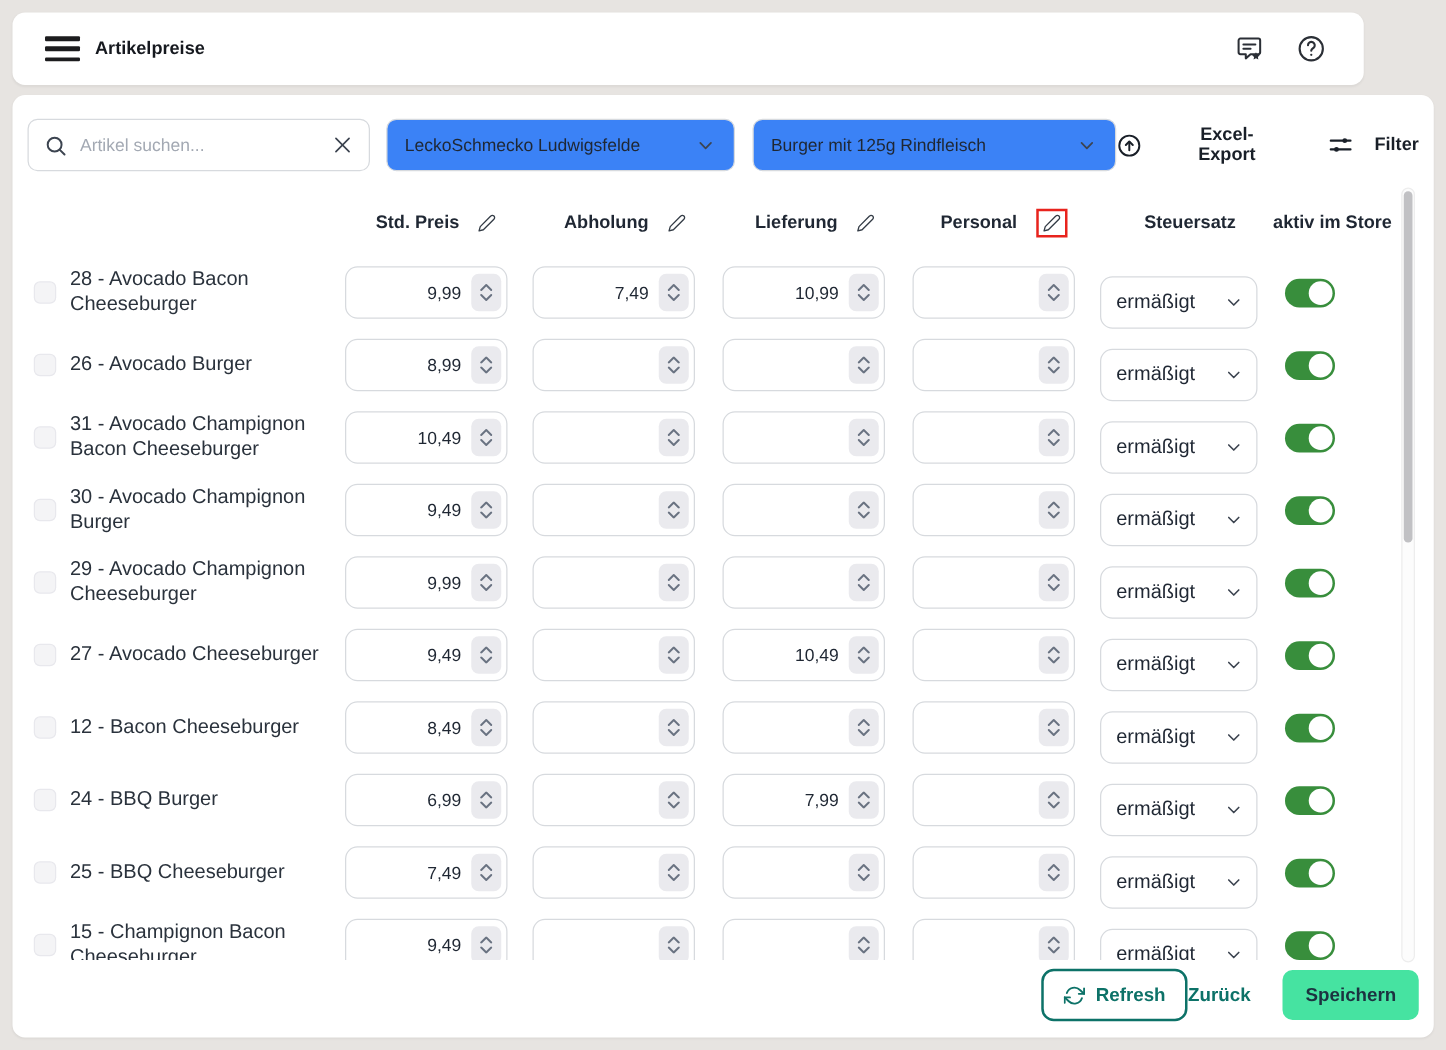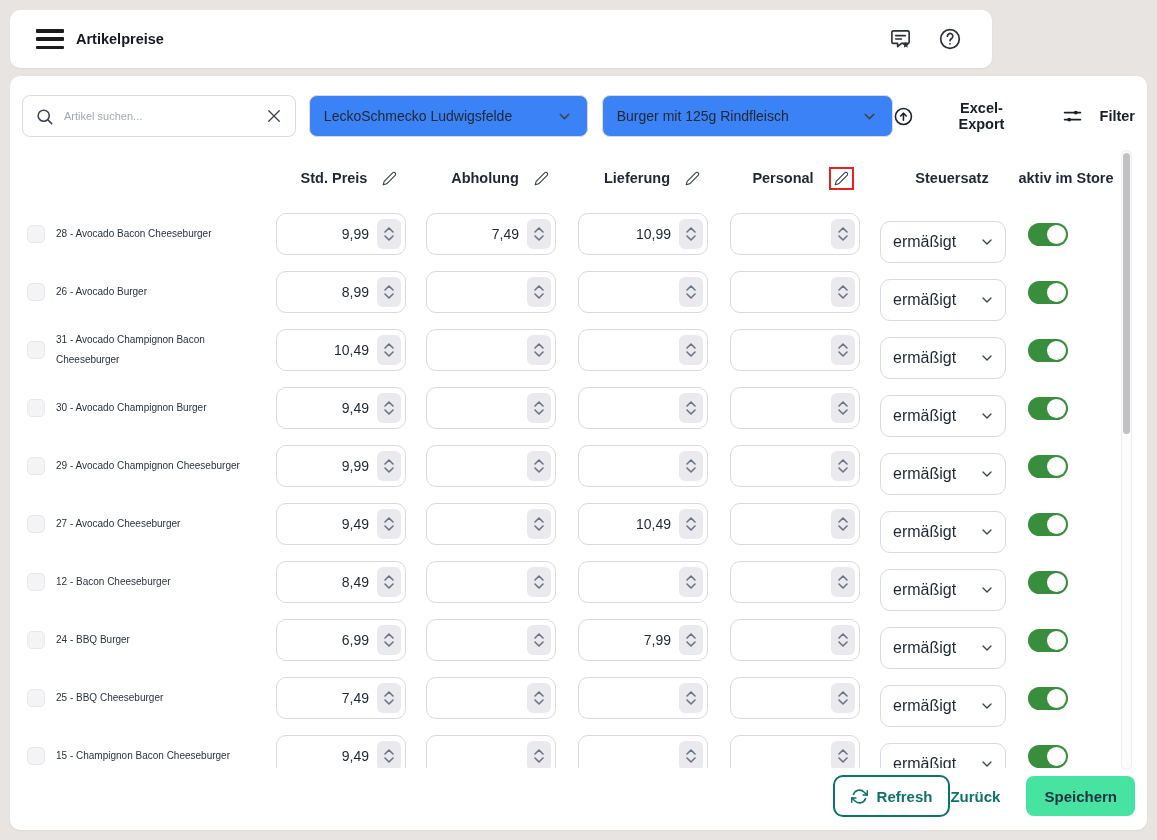--- a/index.html
+++ b/index.html
@@ -6,41 +6,41 @@
   html,body { width:1157px; height:840px; }
   body {
     font-family:"Liberation Sans", sans-serif;
     background:#e7e4e1;
     position:relative;
     overflow:hidden;
     color:#1f2733;
   }
   
   .topbar {
-    position:absolute; left:10px; top:10px; width:982px; height:58px;
+    position:absolute; left:10px; top:10px; width:1081px; height:58px;
     background:#fff; border-radius:10px; box-shadow:0 1px 2px rgba(0,0,0,.05);
     display:flex; align-items:center; padding:0 30px 0 26px;
   }
   .hamburger { width:28px; height:20px; display:flex; flex-direction:column; justify-content:space-between;
     background:none; border:none; cursor:pointer; }
   .hamburger span { display:block; height:3.5px; background:#1c1c1e; border-radius:1px; }
   .page-title { margin-left:12px; font-size:14.5px; font-weight:700; color:#16191f; }
   .topbar-icons { margin-left:auto; display:flex; align-items:center; gap:26px; }
   .icon-btn { background:none; border:none; cursor:pointer; display:flex; align-items:center; color:#2b2f36; }
 
   
   .panel {
     position:absolute; left:10px; top:76px; width:1137px; height:754px;
     background:#fff; border-radius:10px; box-shadow:0 1px 2px rgba(0,0,0,.05);
   }
   
   .controls { position:absolute; top:19px; left:12px; right:12px; height:42px; display:flex; align-items:center; }
   .search-box { width:275px; height:42px; border:1px solid #d7dade; border-radius:8px;
     display:flex; align-items:center; padding:0 12px; gap:10px; background:#fff; }
-  .search-box input { border:none; outline:none; flex:1; font-size:11px; color:#4c1d95; font-family:inherit; min-width:0; }
+  .search-box input { border:none; outline:none; flex:1; font-size:14px; color:#4c1d95; font-family:inherit; min-width:0; }
   .search-box input::placeholder { color:#a3a9b3; }
   .clear-btn { background:none; border:none; cursor:pointer; display:flex; color:#2b2f36; }
   .select-ctl { height:42px; border:1px solid #d7dade; border-radius:8px; background:#3b82f6;
     display:flex; align-items:center; padding:0 14px; font-size:14px; color:#1f2733; cursor:pointer; }
   .select-ctl .chev { margin-left:auto; display:flex; }
   .store-select { width:280px; margin-left:13px; }
   .category-select { width:292px; margin-left:14px; }
   .text-btn { display:flex; align-items:center; gap:24px; background:none; border:none; cursor:pointer;
     font-weight:700; font-size:14.5px; color:#191f28; font-family:inherit; }
   .export-btn { margin-left:auto; }
@@ -53,21 +53,21 @@
   .h-inner { display:flex; align-items:center; justify-content:center; gap:15px;
     font-weight:600; font-size:14.5px; color:#1f2733; white-space:nowrap; }
   .pencil-wrap { display:inline-flex; align-items:center; cursor:pointer; }
   .red-box { border:2px solid var(--highlight-red,#e8231d); padding:2px 3px; }
 
   .rows-viewport { position:absolute; top:129px; left:0; right:30px; height:563px; overflow:hidden; }
   .row { height:58px; align-items:center; }
   .cell { display:flex; align-items:center; }
   .cb-cell { justify-content:center; }
   .checkbox { width:18px; height:18px; border-radius:5px; background:#f4f4f6; border:1px solid #e8e8ed; cursor:pointer; }
-  .name-cell { padding:0 10px 0 6px; font-size:10px; line-height:20px; color:#2a323c; }
+  .name-cell { padding:0 10px 0 6px; font-size:16px; line-height:20px; color:#2a323c; }
   .num-wrap { position:relative; width:130px; margin-left:2px; }
   .num-input { width:100%; height:42px; border:1px solid #d7dade; border-radius:10px; background:#fff;
     padding:0 36px 0 10px; text-align:right; font-size:14px; color:#1f2733; font-family:inherit; outline:none; }
   .stepper { position:absolute; right:5px; top:6px; width:24px; height:30px; background:#eaeaee; border-radius:6px;
     display:flex; flex-direction:column; align-items:center; justify-content:center; gap:2px; cursor:pointer; }
   .select-mini { width:126px; margin-left:2px; height:42px; border:1px solid #d7dade; border-radius:10px;
     display:flex; align-items:center; padding:0 10px 0 12px; font-size:16px; color:#1f2733; cursor:pointer; background:#fff;margin-top:15px; }
   .select-mini .chev { margin-left:auto; display:flex; }
   .toggle { width:40px; height:23px; border-radius:13px; background:#c7cdd4; margin-left:2px;
     display:inline-flex; align-items:center; padding:2px; cursor:pointer; }

